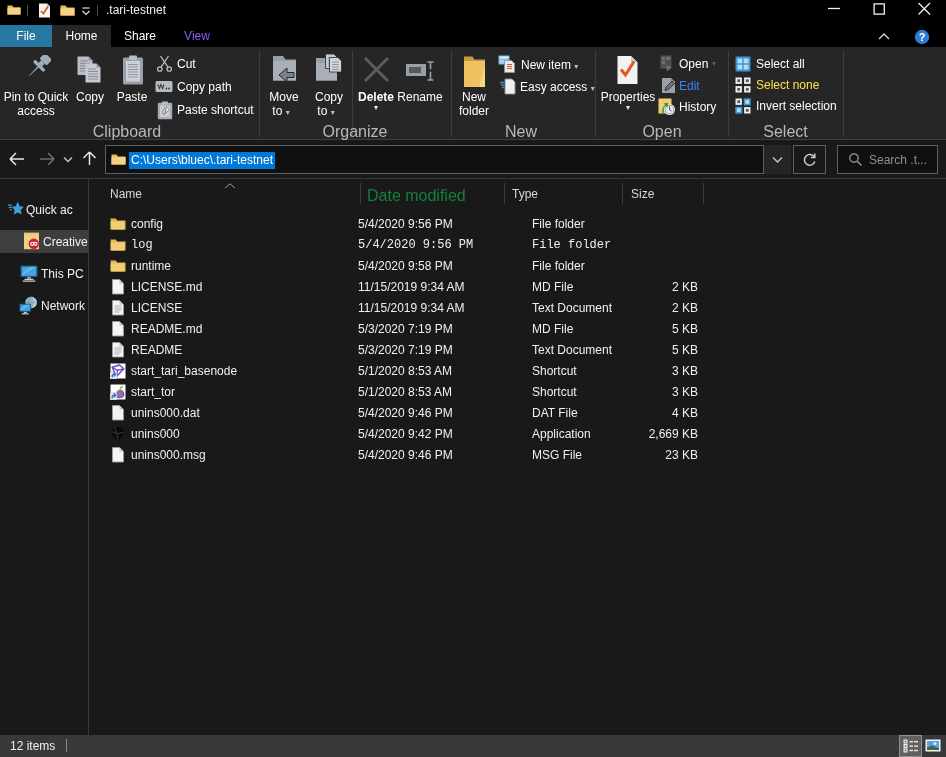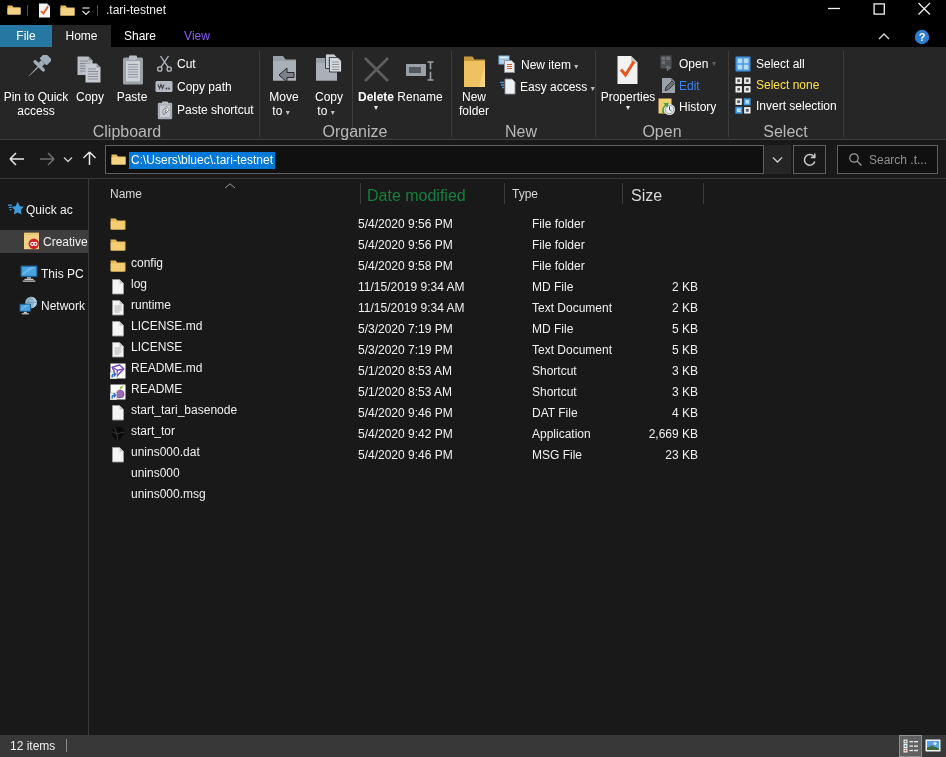--- a/index.html
+++ b/index.html
@@ -6,21 +6,21 @@
   html,body { width:946px; height:757px; background:#191919; overflow:hidden;
     font-family:"Liberation Sans", sans-serif; }
   .abs { position:absolute; }
   #win { position:relative; width:946px; height:757px; background:#191919; }
   .t12 { font-size:12px; color:#eeeeee; white-space:nowrap; }
   .lbl { font-size:12px; color:#ffffff; white-space:nowrap; }
   .grp { font-size:16px; color:#b8b8b8; white-space:nowrap; }
   svg { display:block; }
   .fr { position:absolute; left:88px; width:858px; height:21px; font-size:12px; color:#f0f0f0; }
   .fr>span { position:absolute; top:3px; white-space:nowrap; }
-  .n { left:43px;margin-top:39px; } .d { left:270px; } .t { left:444px; }
+  .n { left:43px; } .d { left:270px; } .t { left:444px; }
   .s { left:512px; width:98px; text-align:right; }
   .fr>svg { position:absolute; left:22px; top:2px; }
 </style>
 </head>
 <body>
 <div id="win">
 
   <div class="abs" style="left:0;top:0;width:946px;height:25px;background:#000;"></div>
   <div class="abs" style="left:7px;top:3px;">
     <svg width="14" height="14" viewBox="0 0 14 14">
@@ -414,34 +414,34 @@
     </defs>
   </svg>
   <div id="filelist">
 
     <div class="abs" style="left:110px;top:187px;font-size:12px;color:#d8d8d8;">Name</div>
     <svg class="abs" style="left:224px;top:183px;" width="12" height="6" viewBox="0 0 12 6">
       <path d="M1 5 L6 0.8 L11 5" fill="none" stroke="#9a9a9a" stroke-width="1"></path>
     </svg>
     <div class="abs" style="left:367px;top:187px;font-size:16px;color:#15803d;">Date modified</div>
     <div class="abs" style="left:512px;top:187px;font-size:12px;color:#d8d8d8;">Type</div>
-    <div class="abs" style="left:631px;top:187px;font-size:16px;color:#d8d8d8;">Size</div>
+    <div class="abs" style="left:631px;top:187px;font-size:12px;color:#d8d8d8;">Size</div>
     <div class="abs" style="left:360px;top:183px;width:1px;height:21px;background:#3c3c3c;"></div>
     <div class="abs" style="left:504px;top:183px;width:1px;height:21px;background:#3c3c3c;"></div>
     <div class="abs" style="left:622px;top:183px;width:1px;height:21px;background:#3c3c3c;"></div>
     <div class="abs" style="left:703px;top:183px;width:1px;height:21px;background:#3c3c3c;"></div>
     <div class="fr" style="top:214px;">
         <svg width="16" height="16" viewBox="0 0 16 16">
           <use href="#folder16"></use>
         </svg>
         <span class="n">config</span>
         <span class="d">5/4/2020 9:56 PM</span>
         <span class="t">File folder</span>
       </div>
-    <div class="fr" style="top:235px;">
+    <div class="fr" style="top:235px;font-family:Liberation Mono, monospace;">
         <svg width="16" height="16" viewBox="0 0 16 16">
           <use href="#folder16"></use>
         </svg>
         <span class="n">log</span>
         <span class="d">5/4/2020 9:56 PM</span>
         <span class="t">File folder</span>
       </div>
     <div class="fr" style="top:256px;">
         <svg width="16" height="16" viewBox="0 0 16 16">
           <use href="#folder16"></use>

